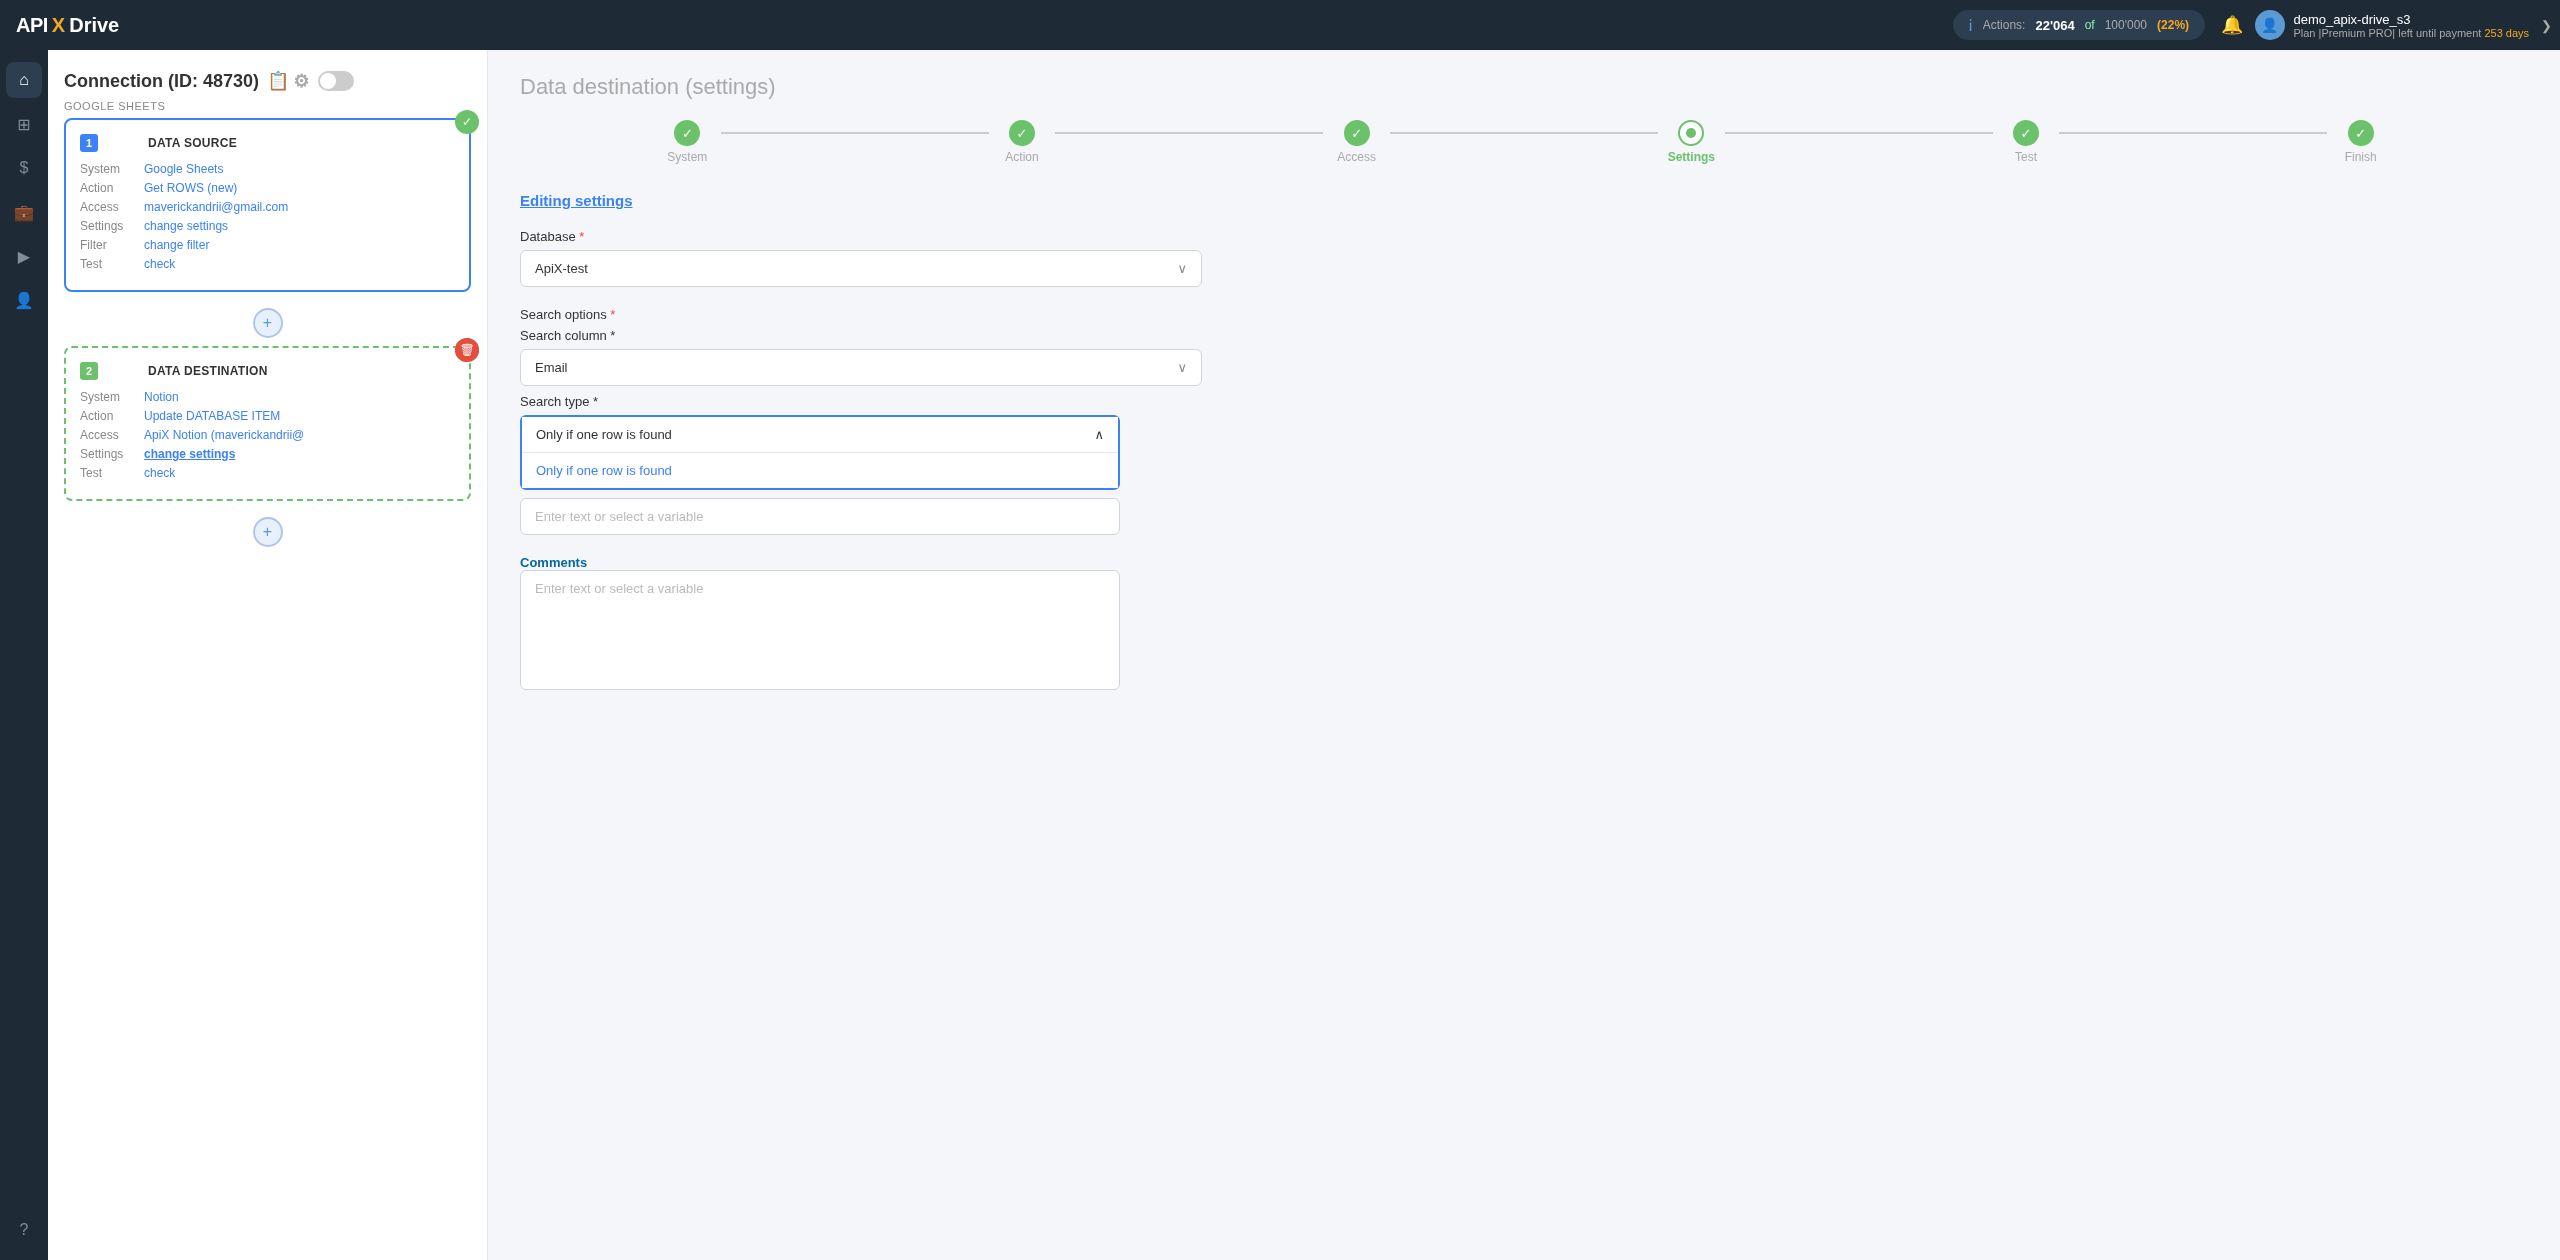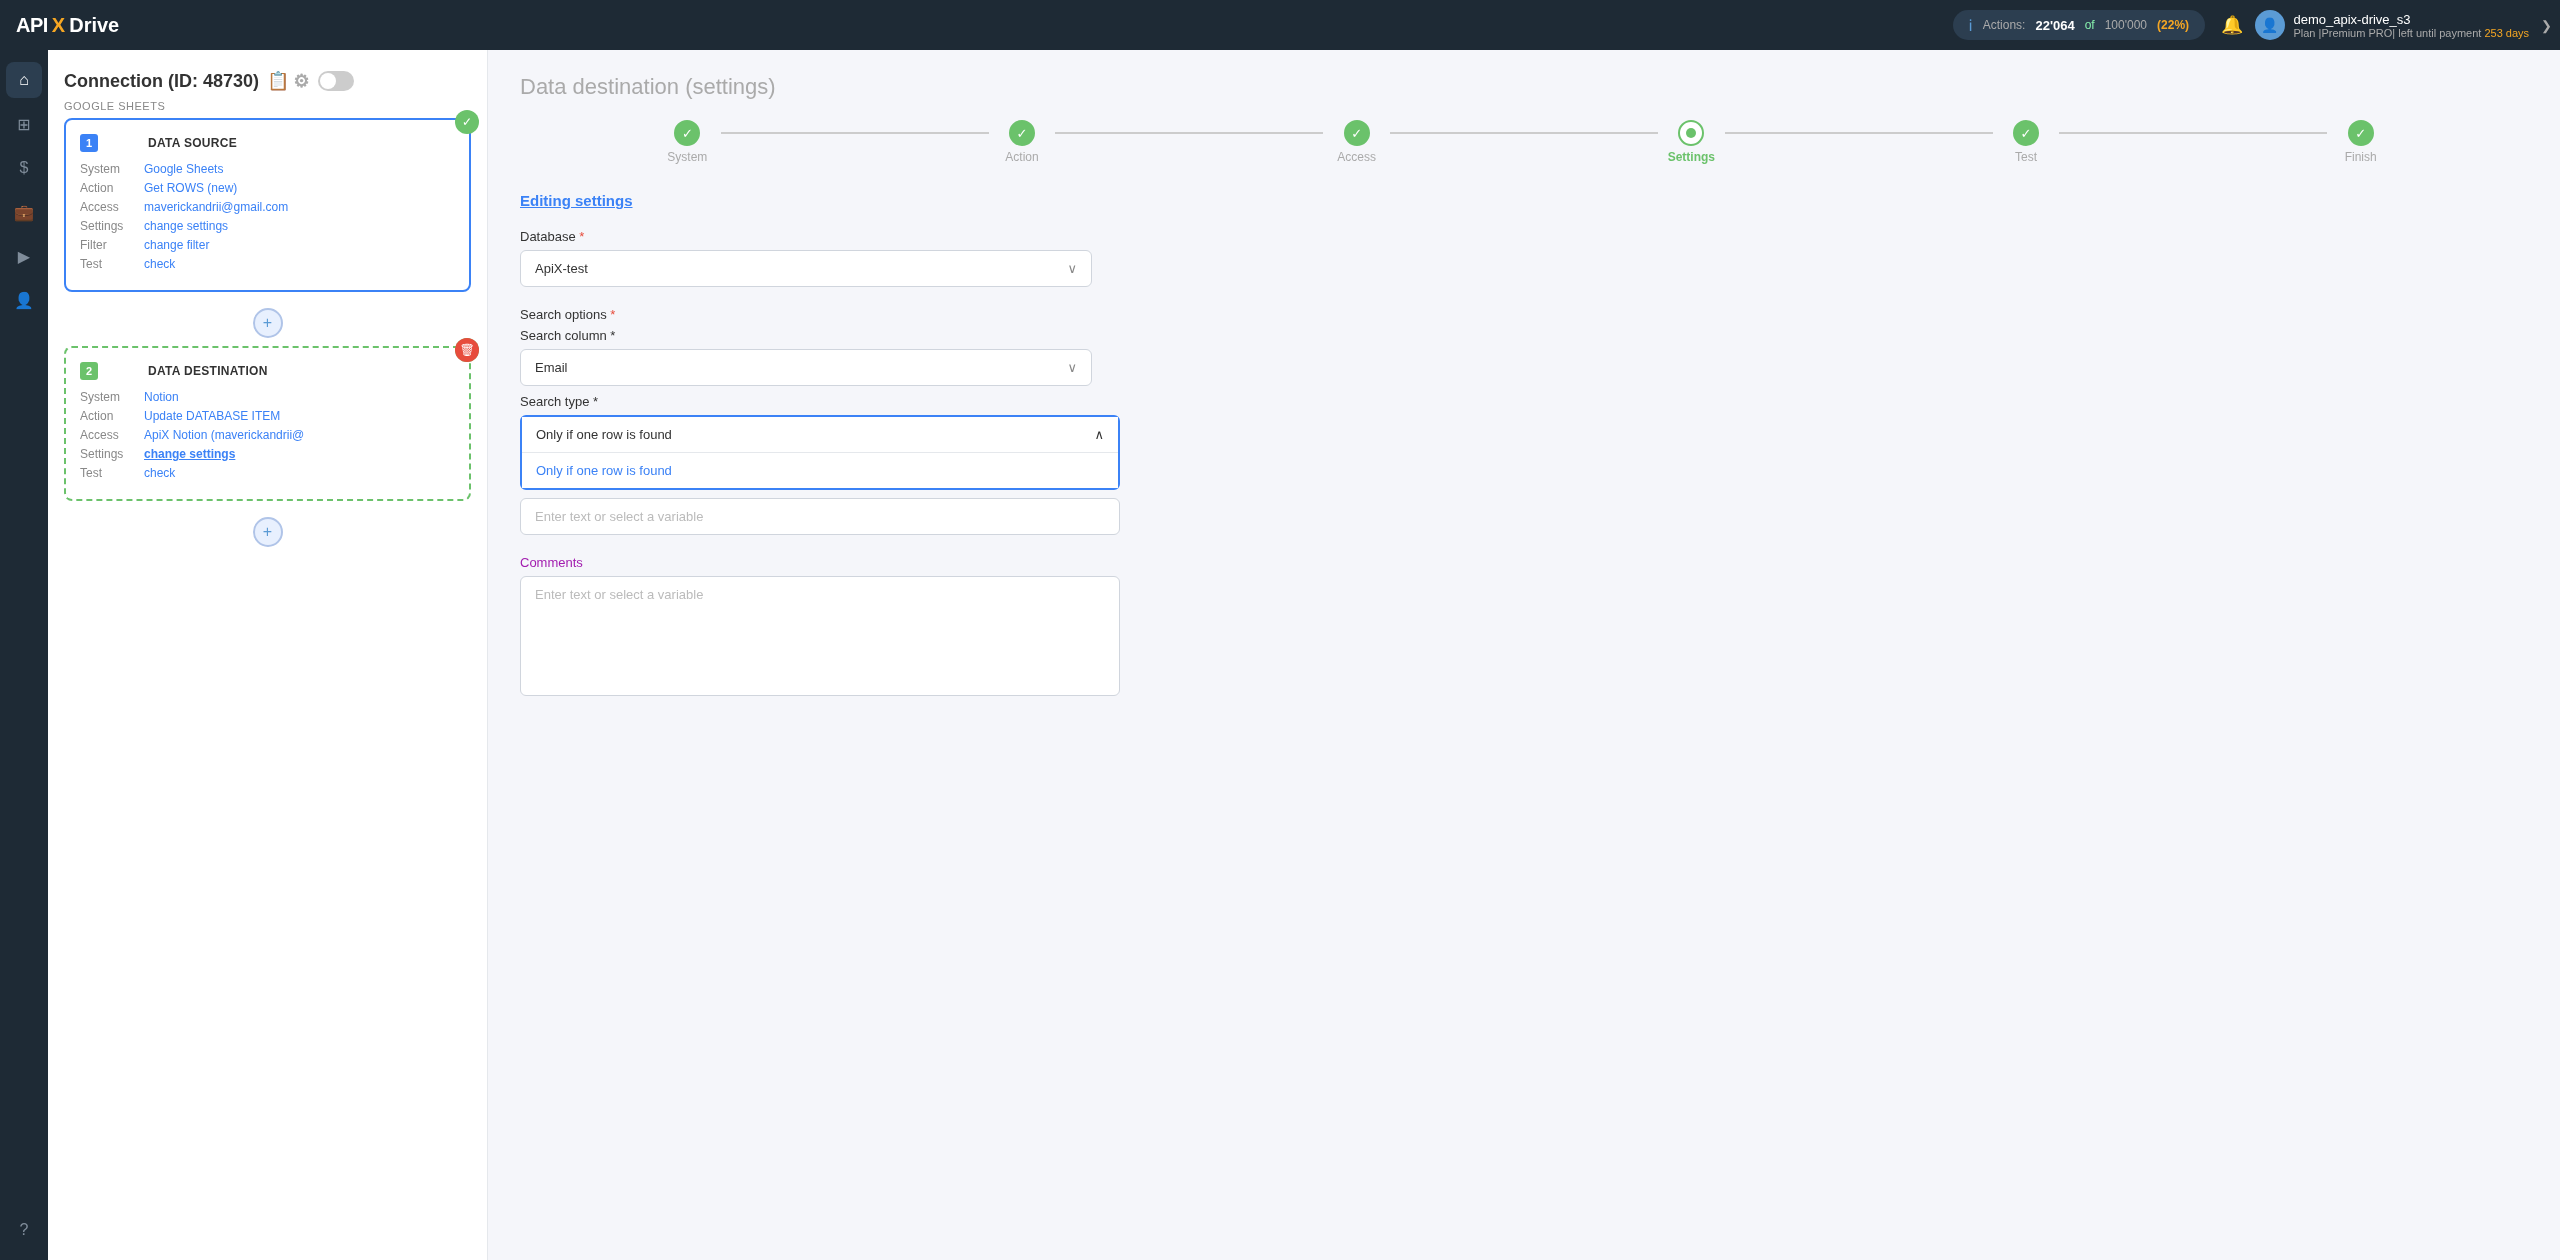--- a/index.html
+++ b/index.html
@@ -113,21 +113,21 @@
     .step-label.active { color: #6bc26b; font-weight: 600; }
 
     
     .section-title { font-size: 15px; font-weight: 600; color: #3b82f6; text-decoration: underline; margin-bottom: 20px; }
 
     
     .field-group { margin-bottom: 20px; }
     .field-label { font-size: 13px; color: #333; margin-bottom: 6px; }
     .field-label .required { color: #e74c3c; }
     .select-box {
-      width: 572px; border: 1px solid #d0d5dd; border-radius: 6px; padding: 10px 14px;
+      width: 682px; border: 1px solid #d0d5dd; border-radius: 6px; padding: 10px 14px;
       font-size: 13px; display: flex; align-items: center; justify-content: space-between;
       background: #fff; cursor: pointer; position: relative;
     }
     .select-box .chevron { color: #888; }
 
     
     .dropdown-open {
       width: 600px; border: 2px solid #3b82f6; border-radius: 6px; overflow: visible; position: relative;
     }
     .dropdown-header {
@@ -139,21 +139,21 @@
       padding: 10px 14px; font-size: 13px; cursor: pointer;
     }
     .dropdown-option.selected { color: #3b82f6; font-weight: 500; }
 
     .search-input-box {
       width: 600px; border: 1px solid #d0d5dd; border-radius: 6px; padding: 10px 14px;
       font-size: 13px; color: #bbb; background: #fff; margin-top: 6px;
     }
 
     
-    .comments-label { font-size: 13px; color: #a21caf; font-weight: 400; margin-bottom: 6px; }
+    .comments-label { font-size: 13px; color: #0369a1; font-weight: 700; }
     .comments-box {
       width: 600px; height: 120px; border: 1px solid #d0d5dd; border-radius: 6px;
       padding: 10px 14px; font-size: 13px; color: #bbb; background: #fff; resize: vertical;
     }
   </style>
 </head>
 <body>
 
 <div class="header">
   <div class="header-logo">

